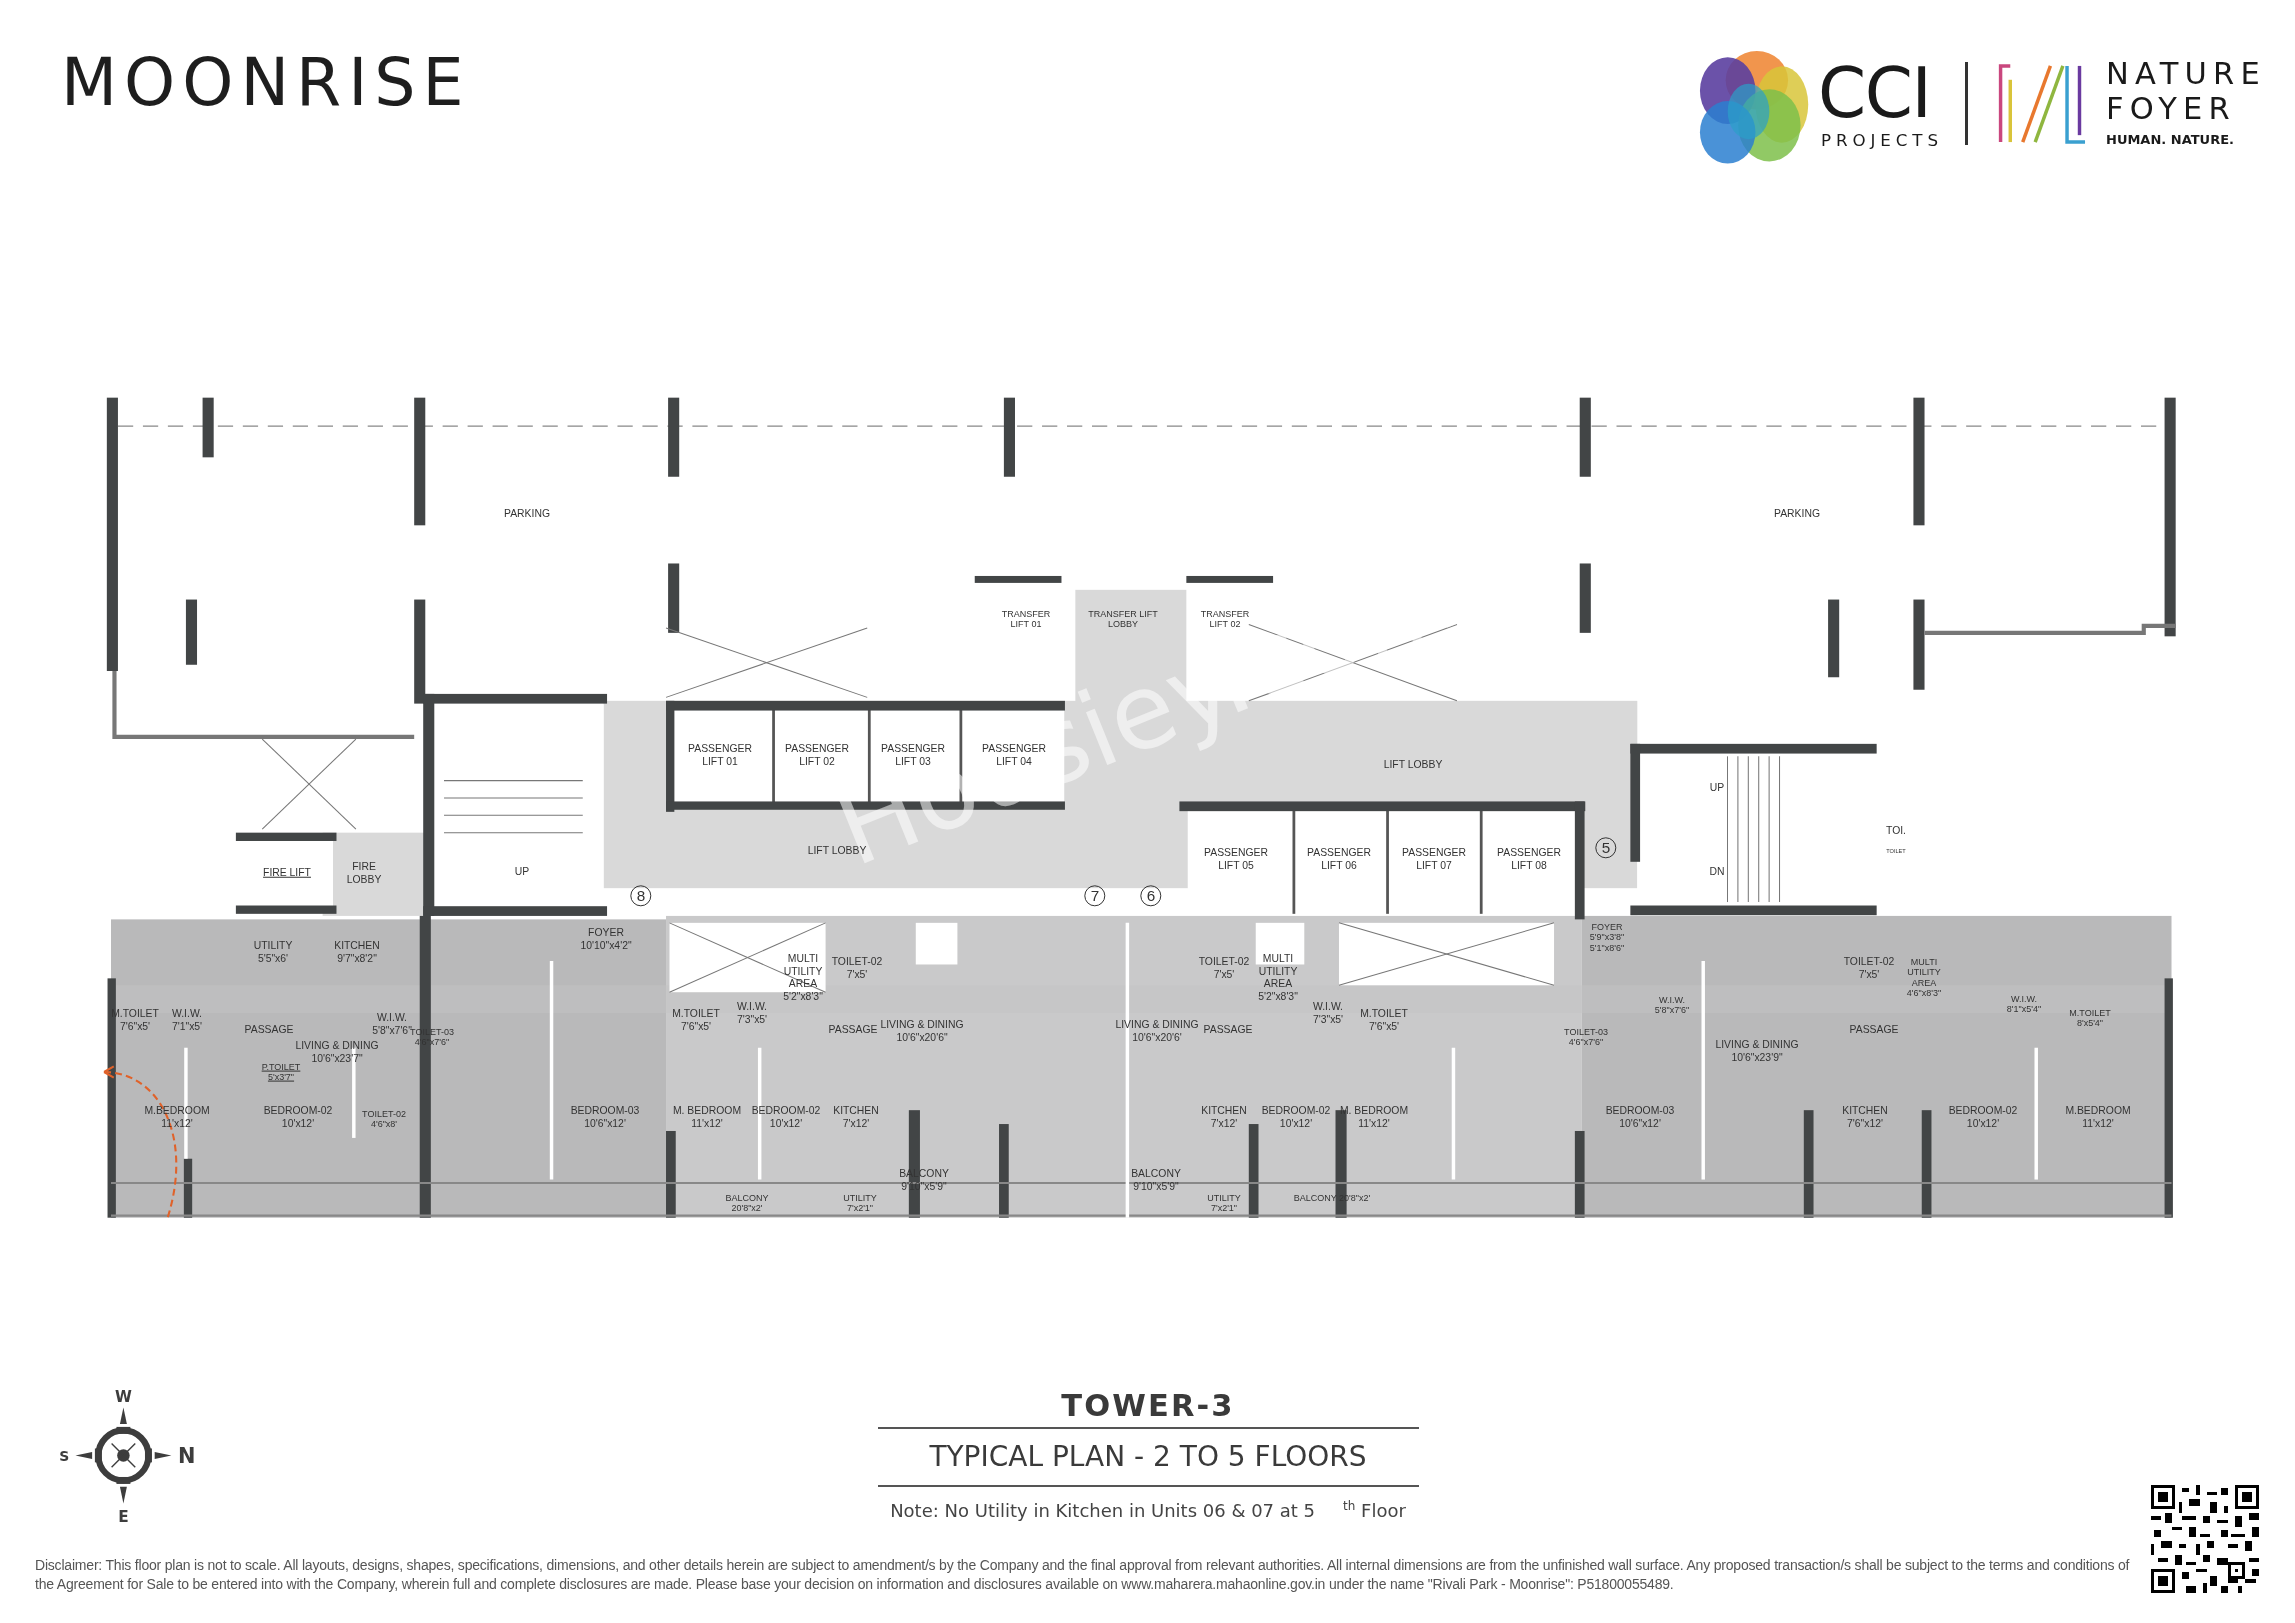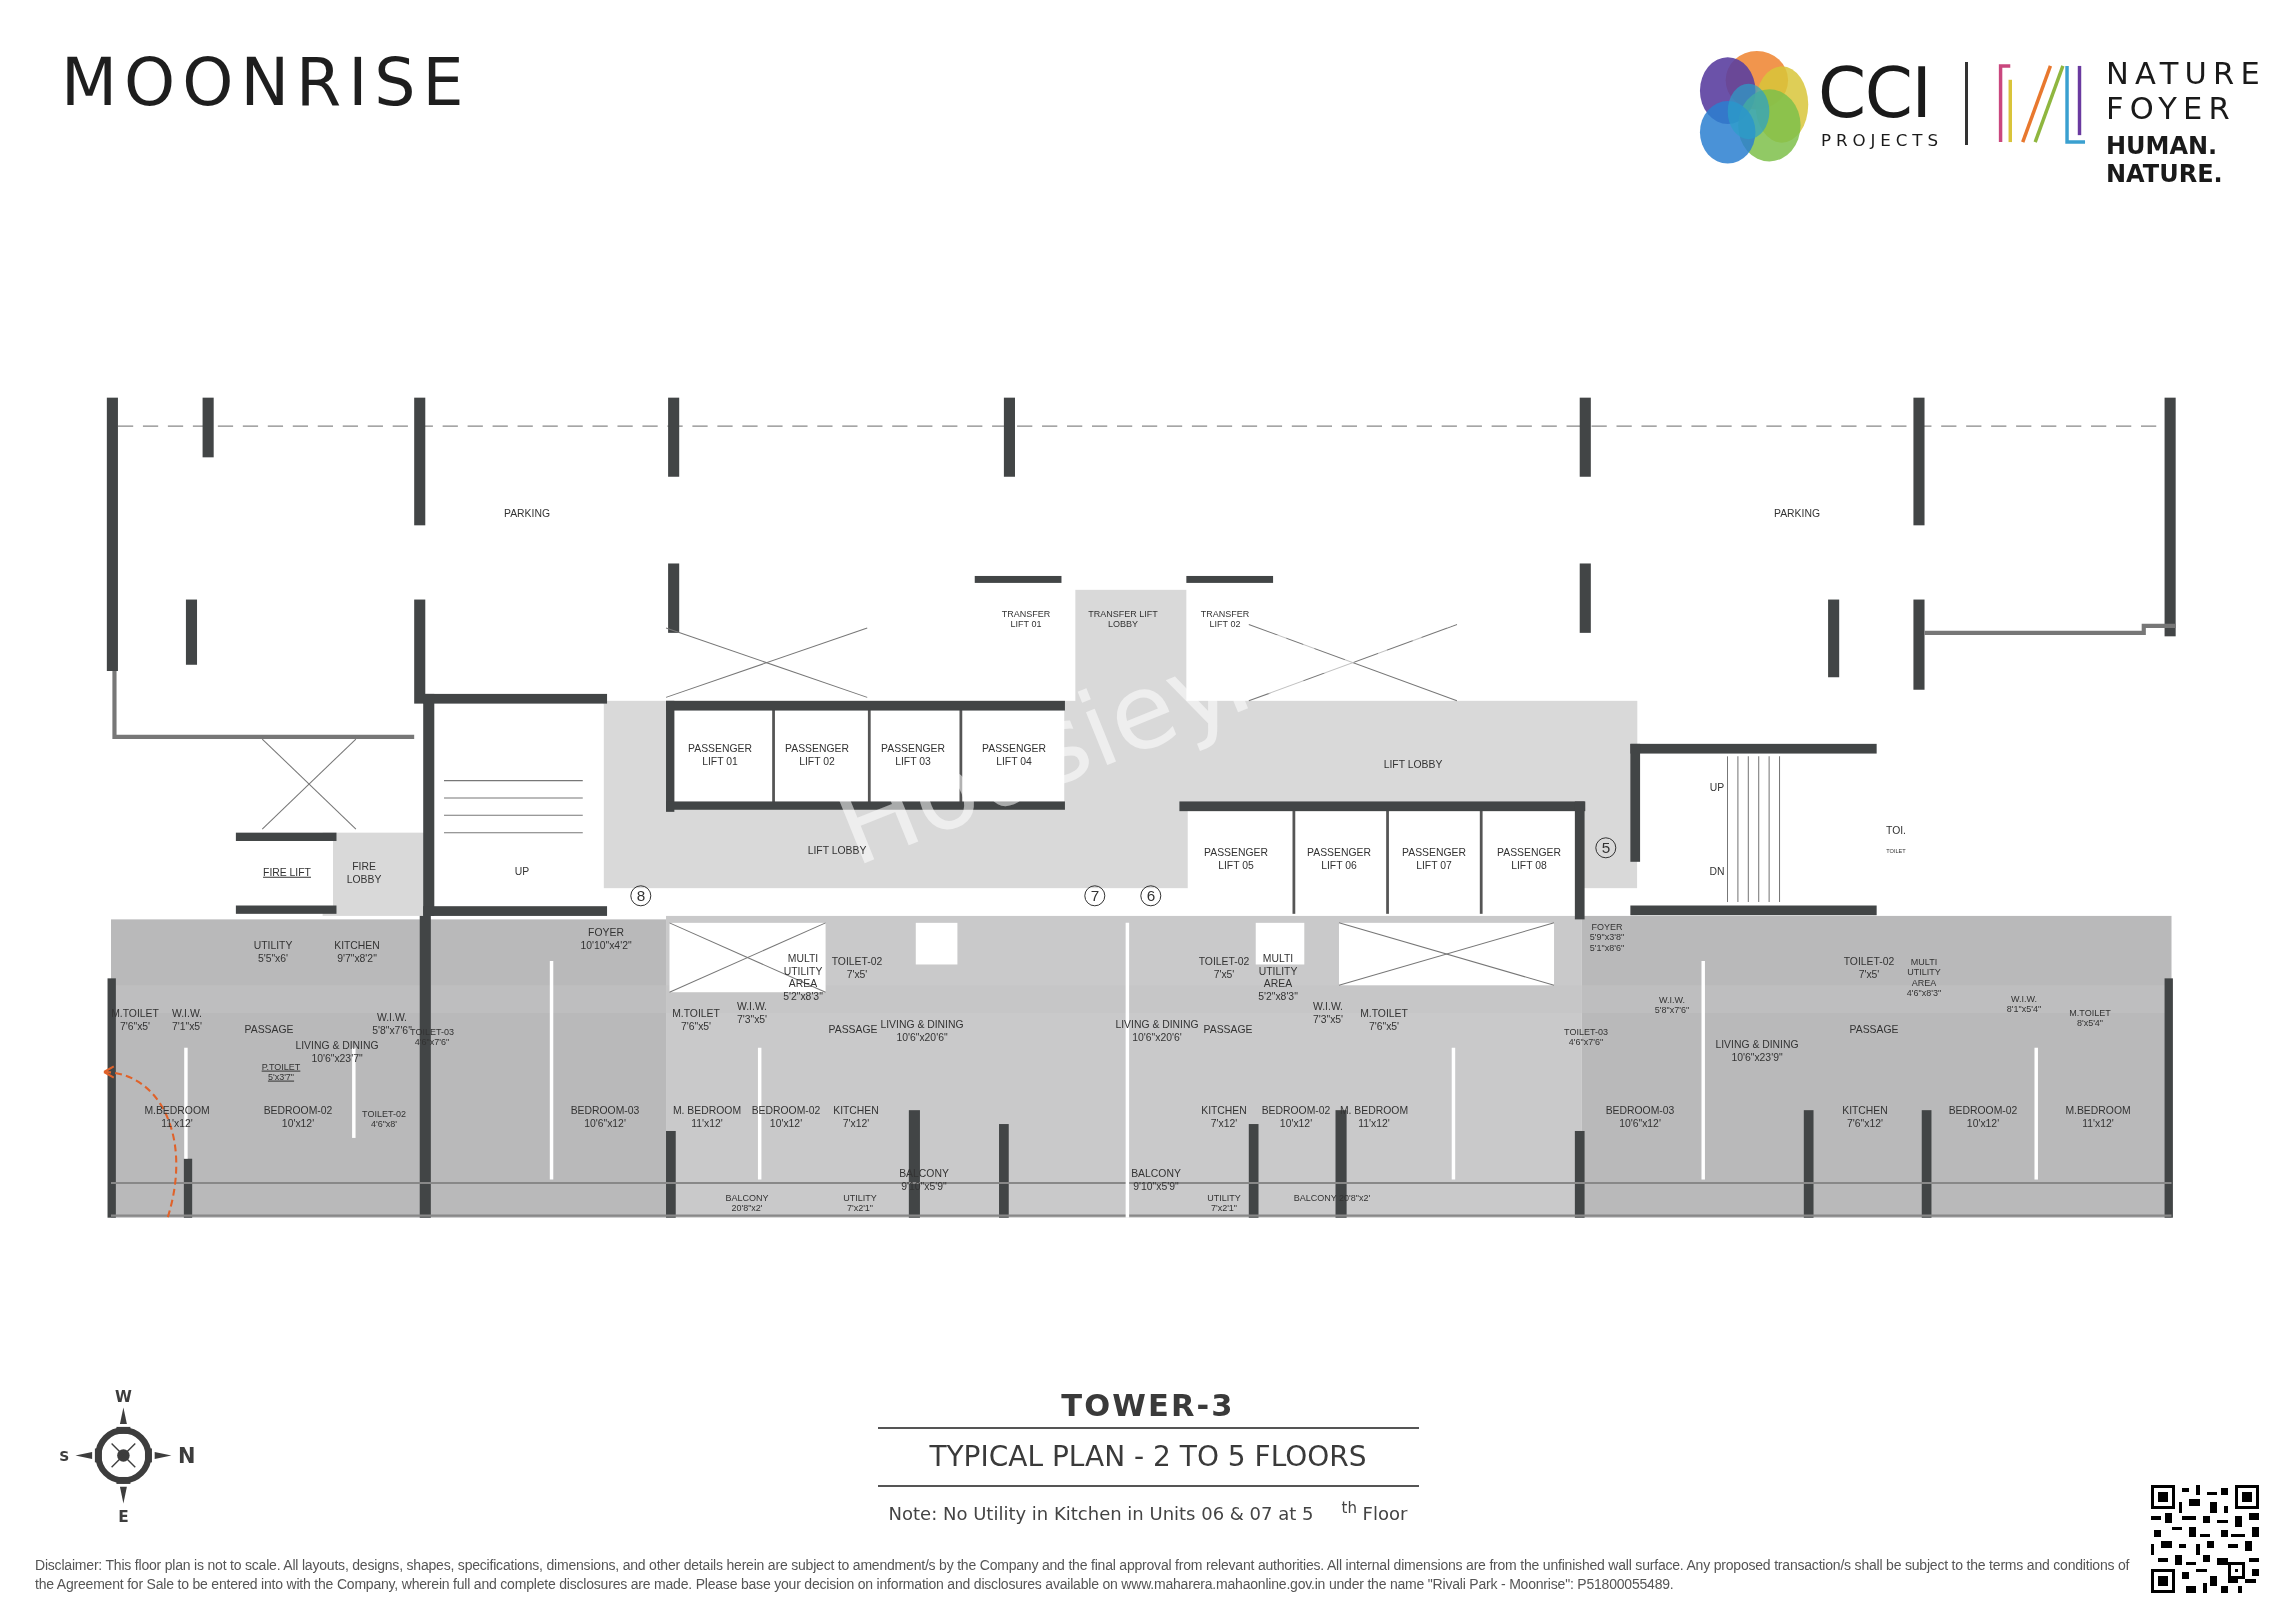--- a/index.html
+++ b/index.html
@@ -6,21 +6,21 @@
   body{width:2295px;height:1623px;position:relative;overflow:hidden;font-family:"Liberation Sans",sans-serif;color:#333;}
   .abs{position:absolute;}
   
   .brand-moonrise{left:61px;top:50px;font-family:"DejaVu Sans",sans-serif;font-size:65px;letter-spacing:7px;color:#1e1e1e;font-weight:400;line-height:1;}
   .cci-logo{left:1693px;top:49px;width:118px;height:118px;}
   .cci-text{left:1818px;top:59px;font-family:"DejaVu Sans",sans-serif;font-weight:normal;font-size:69px;line-height:1;color:#1a1a1a;letter-spacing:-1.4px;}
   .cci-sub{left:1821px;top:130px;font-family:"DejaVu Sans",sans-serif;font-size:16.7px;letter-spacing:4.9px;color:#1a1a1a;}
   .v-divider{left:1965px;top:62px;width:2.8px;height:83px;background:#333;}
   .rivali-mark{left:1995px;top:59px;width:97px;height:90px;}
   .rivali-text{left:2106px;top:56px;font-family:"DejaVu Sans",sans-serif;font-size:30.5px;letter-spacing:6.2px;line-height:35px;color:#1a1a1a;}
-  .rivali-tag{left:2106px;top:132px;font-family:"DejaVu Sans",sans-serif;font-size:24px;color:#1a1a1a;font-weight:bold;}
+  .rivali-tag{left:2106px;top:132px;font-family:"DejaVu Sans",sans-serif;font-size:13px;color:#1a1a1a;font-weight:bold;}
   
   .plan{left:0;top:0;width:2295px;height:1623px;}
   .lbl{position:absolute;font-family:"Liberation Sans",sans-serif;color:#333;text-align:center;font-size:10.4px;line-height:12.5px;white-space:nowrap;transform:translate(-50%,-50%);}
   .lbl.sm{font-size:9px;line-height:10.4px;}
   .unit-no{position:absolute;width:19.4px;height:19.4px;border:1.4px solid #333;border-radius:50%;font-size:15.3px;line-height:19.4px;text-align:center;transform:translate(-50%,-50%);background:transparent;}
   
   .title-tower{left:1148px;top:1388px;transform:translateX(-50%);font-family:"DejaVu Sans",sans-serif;font-weight:bold;font-size:30.5px;letter-spacing:2.1px;color:#3a3a3a;}
   .hr{height:2.1px;background:#555;left:878px;width:541px;}
   .title-plan{left:1148px;top:1440px;transform:translateX(-50%);font-family:"DejaVu Sans",sans-serif;font-size:28px;color:#3a3a3a;white-space:nowrap;}
   .note{left:1148px;top:1499px;transform:translateX(-50%);font-family:"DejaVu Sans",sans-serif;font-size:18px;color:#444;white-space:nowrap;}
@@ -469,21 +469,21 @@
   <text x="107" y="30" text-anchor="middle" font-family="DejaVu Sans, sans-serif" font-weight="bold" font-size="22" fill="#3d3d3d">W</text>
   <text x="107" y="203" text-anchor="middle" font-family="DejaVu Sans, sans-serif" font-weight="bold" font-size="22" fill="#3d3d3d">E</text>
   <text x="22" y="115" text-anchor="middle" font-family="DejaVu Sans, sans-serif" font-weight="bold" font-size="20" fill="#3d3d3d">S</text>
   <text x="198" y="118" text-anchor="middle" font-family="DejaVu Sans, sans-serif" font-weight="bold" font-size="30" fill="#3d3d3d">N</text>
 </svg>
 
 <div class="abs title-tower">TOWER-3</div>
 <div class="abs hr" style="top:1427px;"></div>
 <div class="abs title-plan">TYPICAL PLAN - 2 TO 5 FLOORS</div>
 <div class="abs hr" style="top:1485px;"></div>
-<div class="abs note"><span>Note: No Utility in Kitchen in Units 06 &amp; 07 at 5</span><sup style="font-size:15px;margin-left:28px;">th</sup><span> Floor</span></div>
+<div class="abs note"><span>Note: No Utility in Kitchen in Units 06 &amp; 07 at 5</span><sup style="font-size:12px;margin-left:28px;">th</sup><span> Floor</span></div>
 
 <div class="abs disclaimer">Disclaimer: This floor plan is not to scale. All layouts, designs, shapes, specifications, dimensions, and other details herein are subject to amendment/s by the Company and the final approval from relevant authorities. All internal dimensions are from the unfinished wall surface. Any proposed transaction/s shall be subject to the terms and conditions of the Agreement for Sale to be entered into with the Company, wherein full and complete disclosures are made. Please base your decision on information and disclosures available on www.maharera.mahaonline.gov.in under the name "Rivali Park - Moonrise": P51800055489.</div>
 
 <svg class="abs qr" viewBox="0 0 31 31" shape-rendering="crispEdges">
   <rect width="31" height="31" fill="#fff"></rect>
   <g fill="#000">
     <rect x="0" y="0" width="7" height="7"></rect>
       <rect x="1" y="1" width="5" height="5" fill="#fff"></rect>
       <rect x="2" y="2" width="3" height="3"></rect>
     <rect x="24" y="0" width="7" height="7"></rect>

